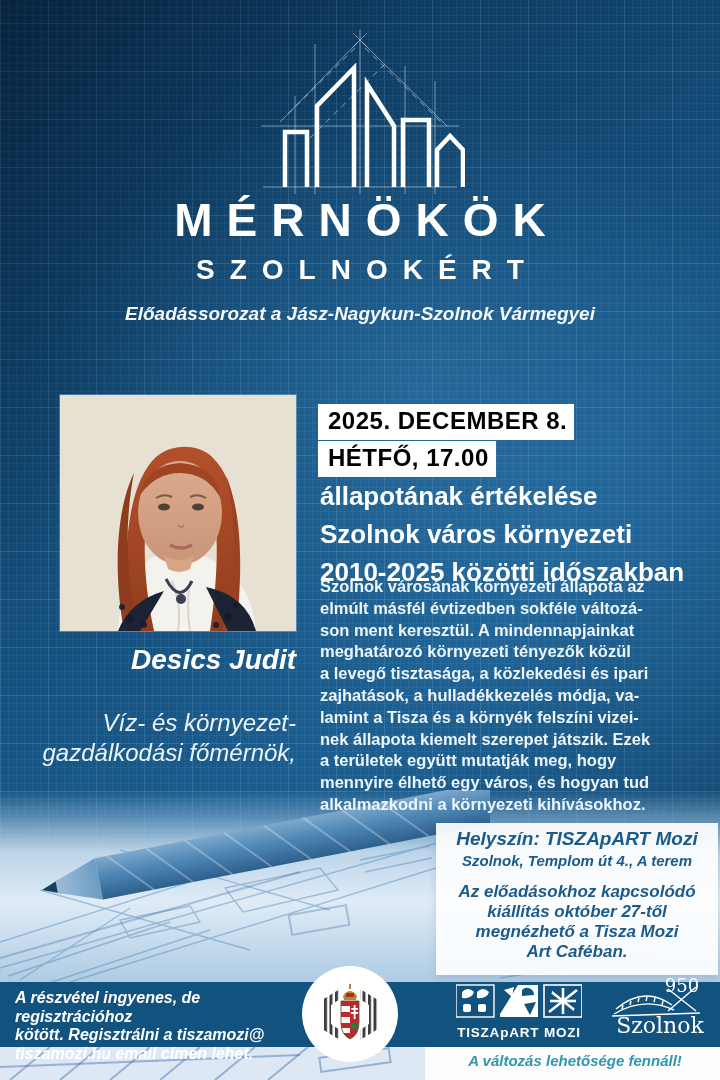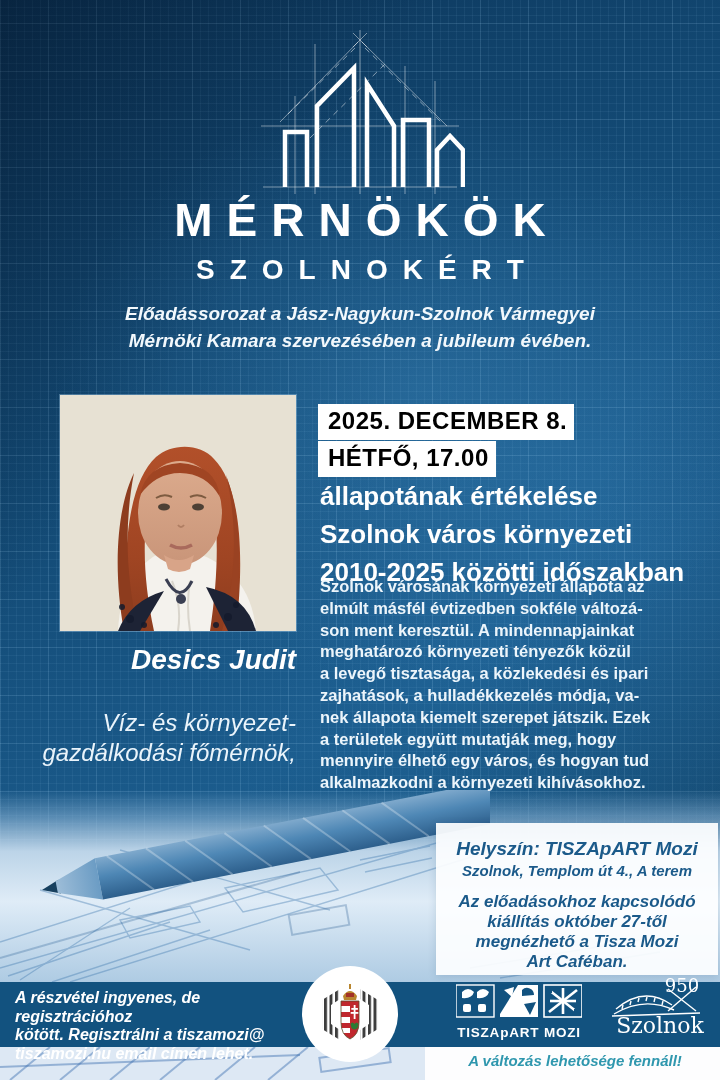--- a/index.html
+++ b/index.html
@@ -44,21 +44,21 @@
   .badge{display:table;background:#fff;color:#000000;font-size:24px;font-weight:bold;
     padding:3px 7px 5px 10px;margin-bottom:1px;letter-spacing:0.5px;}
   .event-title{position:absolute;left:320px;top:477px;width:400px;color:#fff;
     font-size:26px;font-weight:bold;line-height:38px;}
   .event-desc{position:absolute;left:320px;top:576px;width:400px;color:#ecf5fb;
     font-size:16.5px;font-weight:bold;line-height:21.8px;}
   .event-desc div{white-space:nowrap;}
   
   .venue{position:absolute;left:436px;top:823px;width:282px;height:152px;
     background:rgba(253,254,255,0.93);box-shadow:0 2px 8px rgba(20,60,100,0.15);
-    text-align:center;color:#1b5a8a;font-style:italic;padding-top:15px;}
+    text-align:center;color:#1b5a8a;font-style:italic;padding-top:5px;}
   .venue-heading{font-size:19px;font-weight:bold;}
   .venue-address{font-size:15px;font-weight:bold;margin-top:2px;}
   .venue-exh{margin-top:13px;font-size:17px;font-weight:bold;line-height:20px;}
   
   .bar{position:absolute;left:0;top:982px;width:720px;height:65px;background:#12527f;}
   .strip{position:absolute;left:0;top:1047px;width:720px;height:33px;background:#dde8f4;}
   .strip svg{position:absolute;inset:0;}
   .strip-white{position:absolute;left:425px;top:1047px;width:295px;height:33px;background:#fdfdfe;}
   .registration{position:absolute;left:15px;top:989px;width:300px;color:#fff;
     font-size:16px;font-weight:bold;font-style:italic;line-height:18.5px;}
@@ -154,21 +154,20 @@
       <path d="M62,161 V80 L99,42 V161"></path>
       <path d="M112,161 V58 L139,100 V161"></path>
       <path d="M148,161 V94 H174 V161"></path>
       <path d="M182,161 V124 L195,110 L208,124 V161"></path>
     </g>
   </svg>
   <div class="title-main">MÉRNÖKÖK</div>
   <div class="title-sub">SZOLNOKÉRT</div>
   <div class="series">
     <div>Előadássorozat a Jász-Nagykun-Szolnok Vármegyei</div>
-    <div>Mérnöki Kamara szervezésében a jubileum évében.</div>
   </div>
 
   <svg class="photo" viewBox="0 0 236 236">
     <defs>
       <linearGradient id="hairg" x1="0" y1="0" x2="0" y2="1">
         <stop offset="0" stop-color="#b2502a"></stop>
           <stop offset="0.6" stop-color="#a04523"></stop>
           <stop offset="1" stop-color="#8d3c1e"></stop>
       </linearGradient>
       <linearGradient id="faceg" x1="0" y1="0" x2="0" y2="1">
@@ -224,20 +223,21 @@
     <div>Szolnok város környezeti</div>
     <div>2010-2025 közötti időszakban</div>
   </div>
   <div class="event-desc">
     <div>Szolnok városának környezeti állapota az</div>
     <div>elmúlt másfél évtizedben sokféle változá-</div>
     <div>son ment keresztül. A mindennapjainkat</div>
     <div>meghatározó környezeti tényezők közül</div>
     <div>a levegő tisztasága, a közlekedési és ipari</div>
     <div>zajhatások, a hulladékkezelés módja, va-</div>
+    <div>lamint a Tisza és a környék felszíni vizei-</div>
     <div>nek állapota kiemelt szerepet játszik. Ezek</div>
     <div>a területek együtt mutatják meg, hogy</div>
     <div>mennyire élhető egy város, és hogyan tud</div>
     <div>alkalmazkodni a környezeti kihívásokhoz.</div>
   </div>
 
   <div class="venue">
     <div class="venue-heading">Helyszín: TISZApART Mozi</div>
     <div class="venue-address">Szolnok, Templom út 4., A terem</div>
     <div class="venue-exh">

